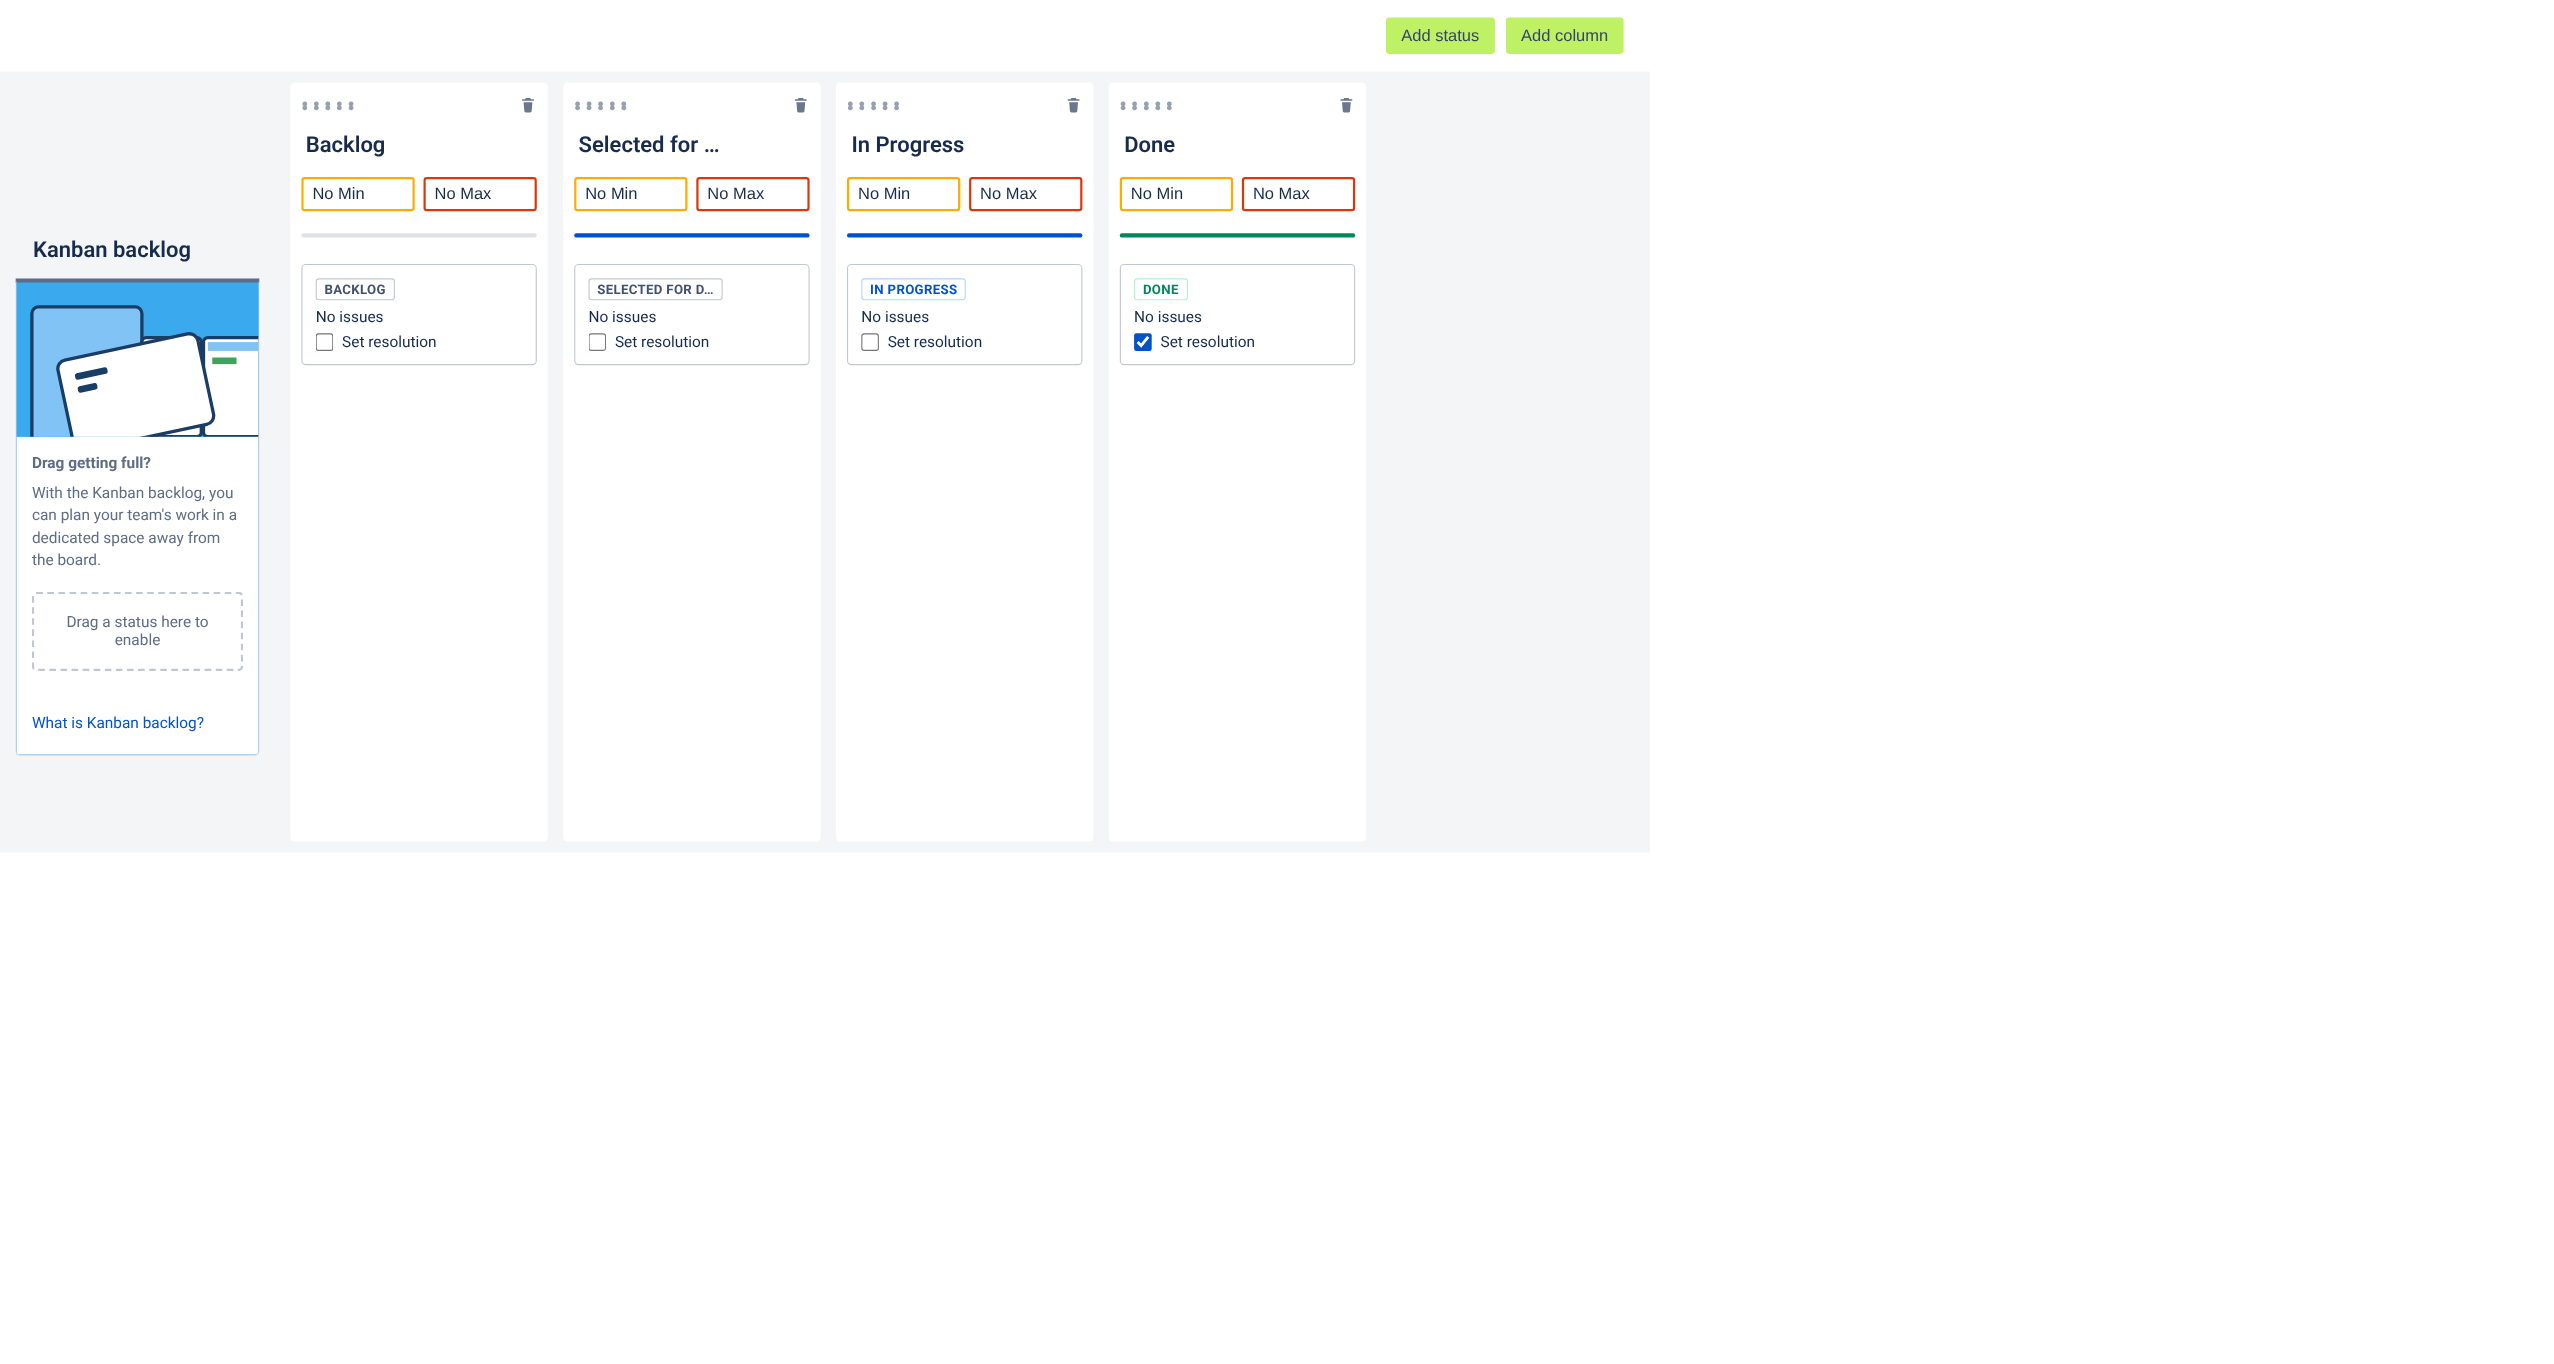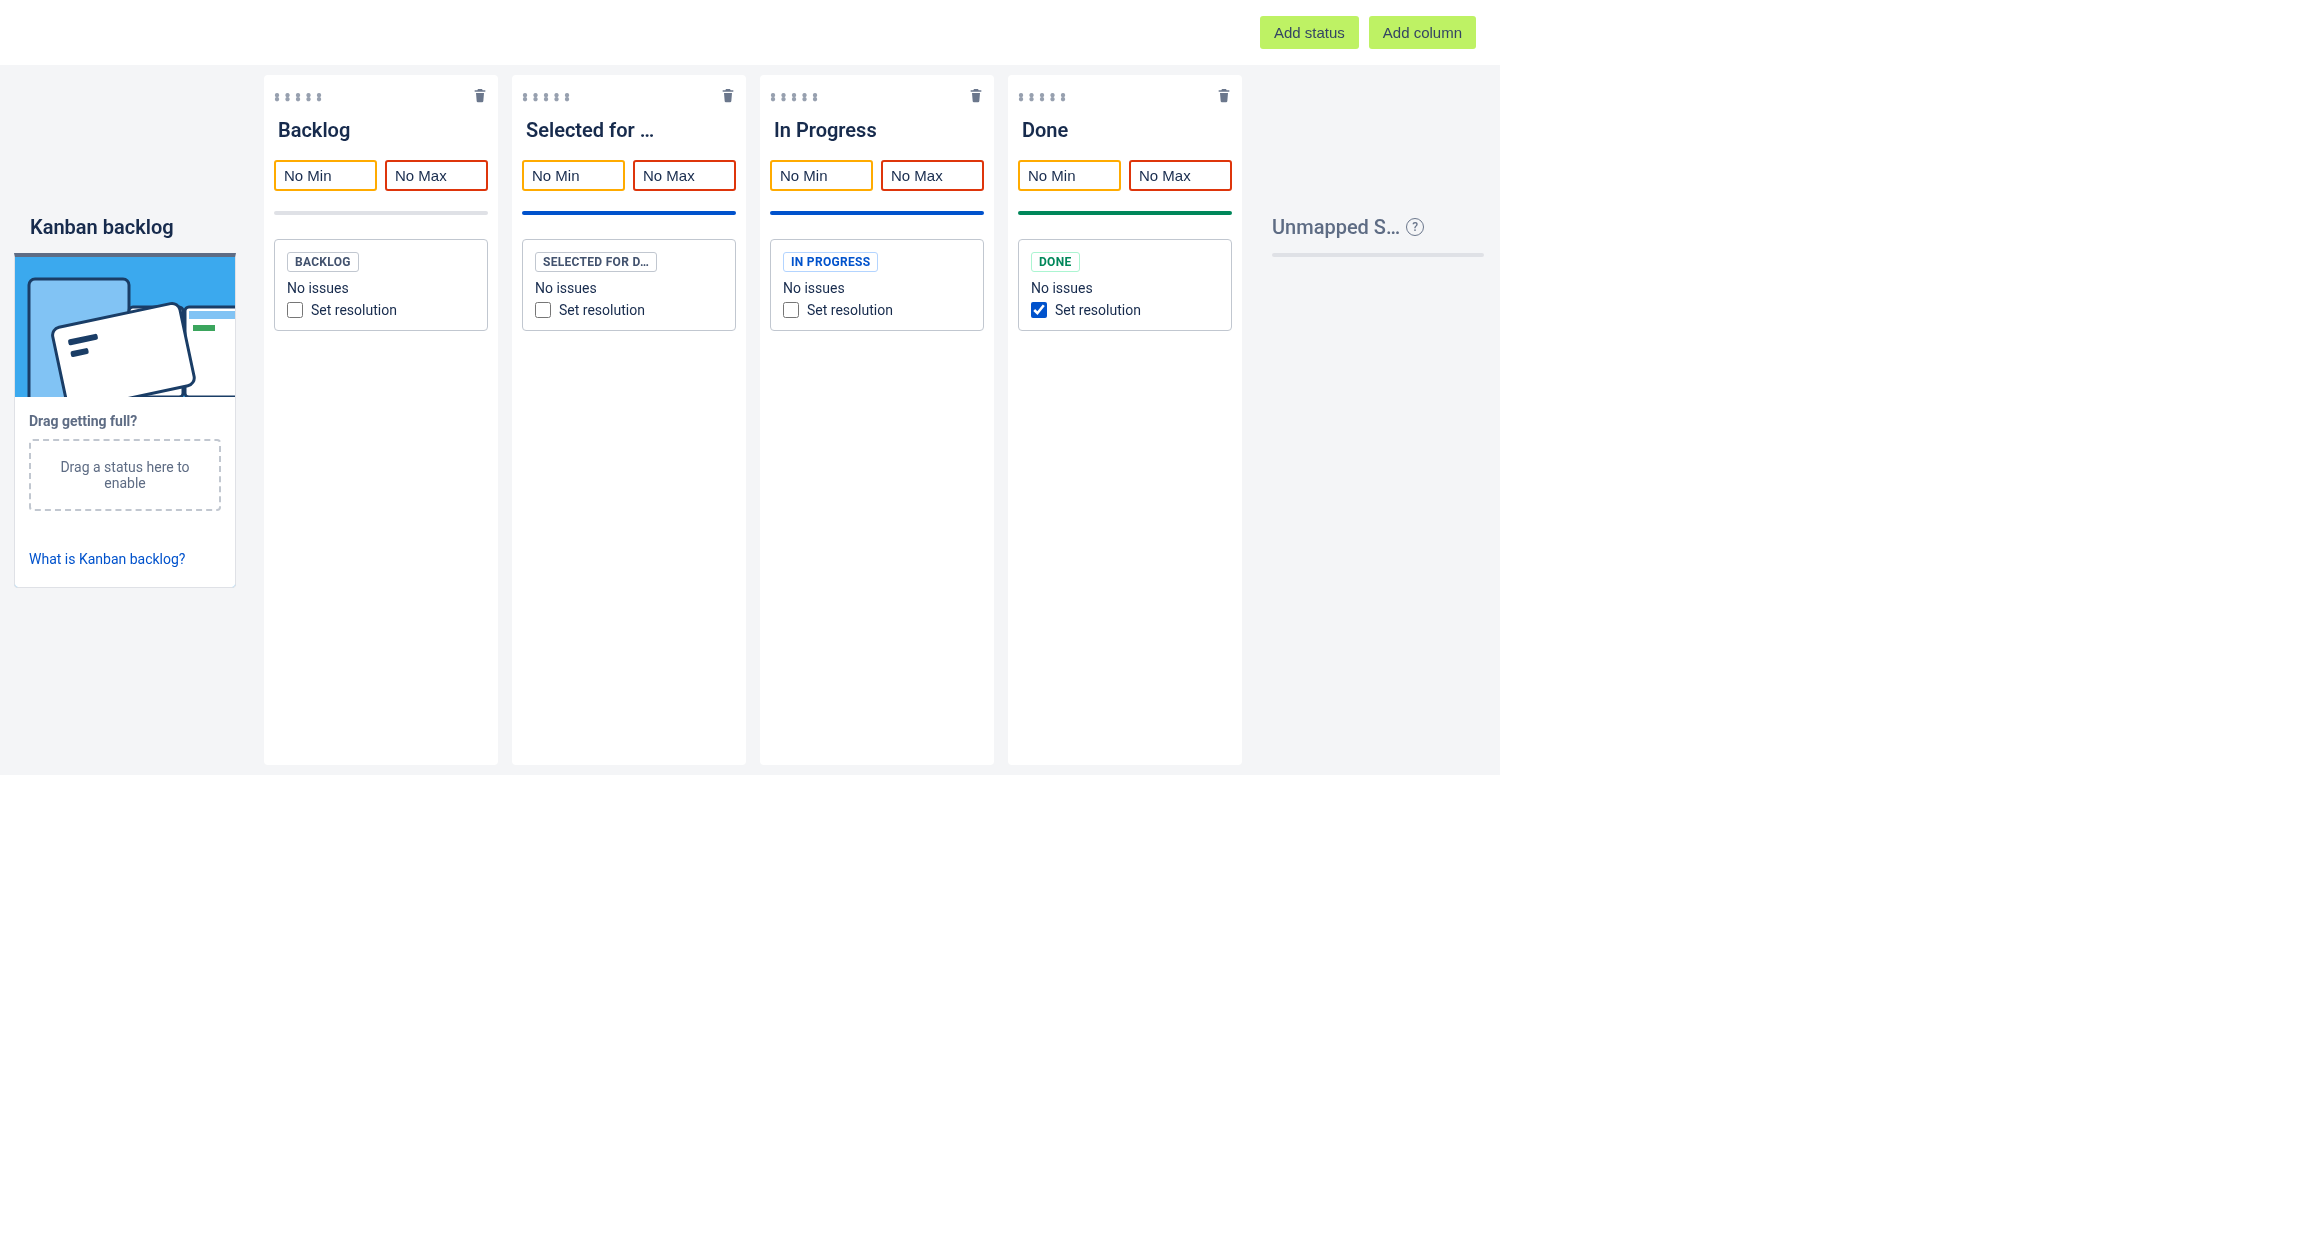--- a/index.html
+++ b/index.html
@@ -288,20 +288,21 @@
             </g>
             <g transform="rotate(-12 90 100)">
               <rect x="36" y="66" width="130" height="84" rx="8" fill="#fff" stroke="#1A3D66" stroke-width="3"></rect>
               <rect x="50" y="80" width="30" height="6" rx="2" fill="#1A3D66"></rect>
               <rect x="50" y="92" width="18" height="6" rx="2" fill="#1A3D66"></rect>
             </g>
           </svg>
         </div>
         <div class="backlog-body">
           <div class="lead">Drag getting full?</div>
+          <div class="desc">With the Kanban backlog, you can plan your team's work in a dedicated space away from the board.</div>
           <div class="drop-zone">Drag a status here to enable</div>
           <a class="backlog-link">What is Kanban backlog?</a>
         </div>
       </div>
     </div>
 
     <div class="columns">
 
       <div class="column">
         <div class="col-head">
@@ -410,22 +411,15 @@
           <div class="issues-text">No issues</div>
           <label class="setres">
             <input type="checkbox" checked="" style="">
             <span>Set resolution</span>
           </label>
         </div>
       </div>
 
     </div>
 
-    <div class="unmapped">
-      <div class="unmapped-head">
-        <span class="txt">Unmapped S…</span>
-        <span class="help-icon">?</span>
-      </div>
-      <div class="unmapped-bar"></div>
-    </div>
 
   </div>
 </div>
 
 </body></html>

